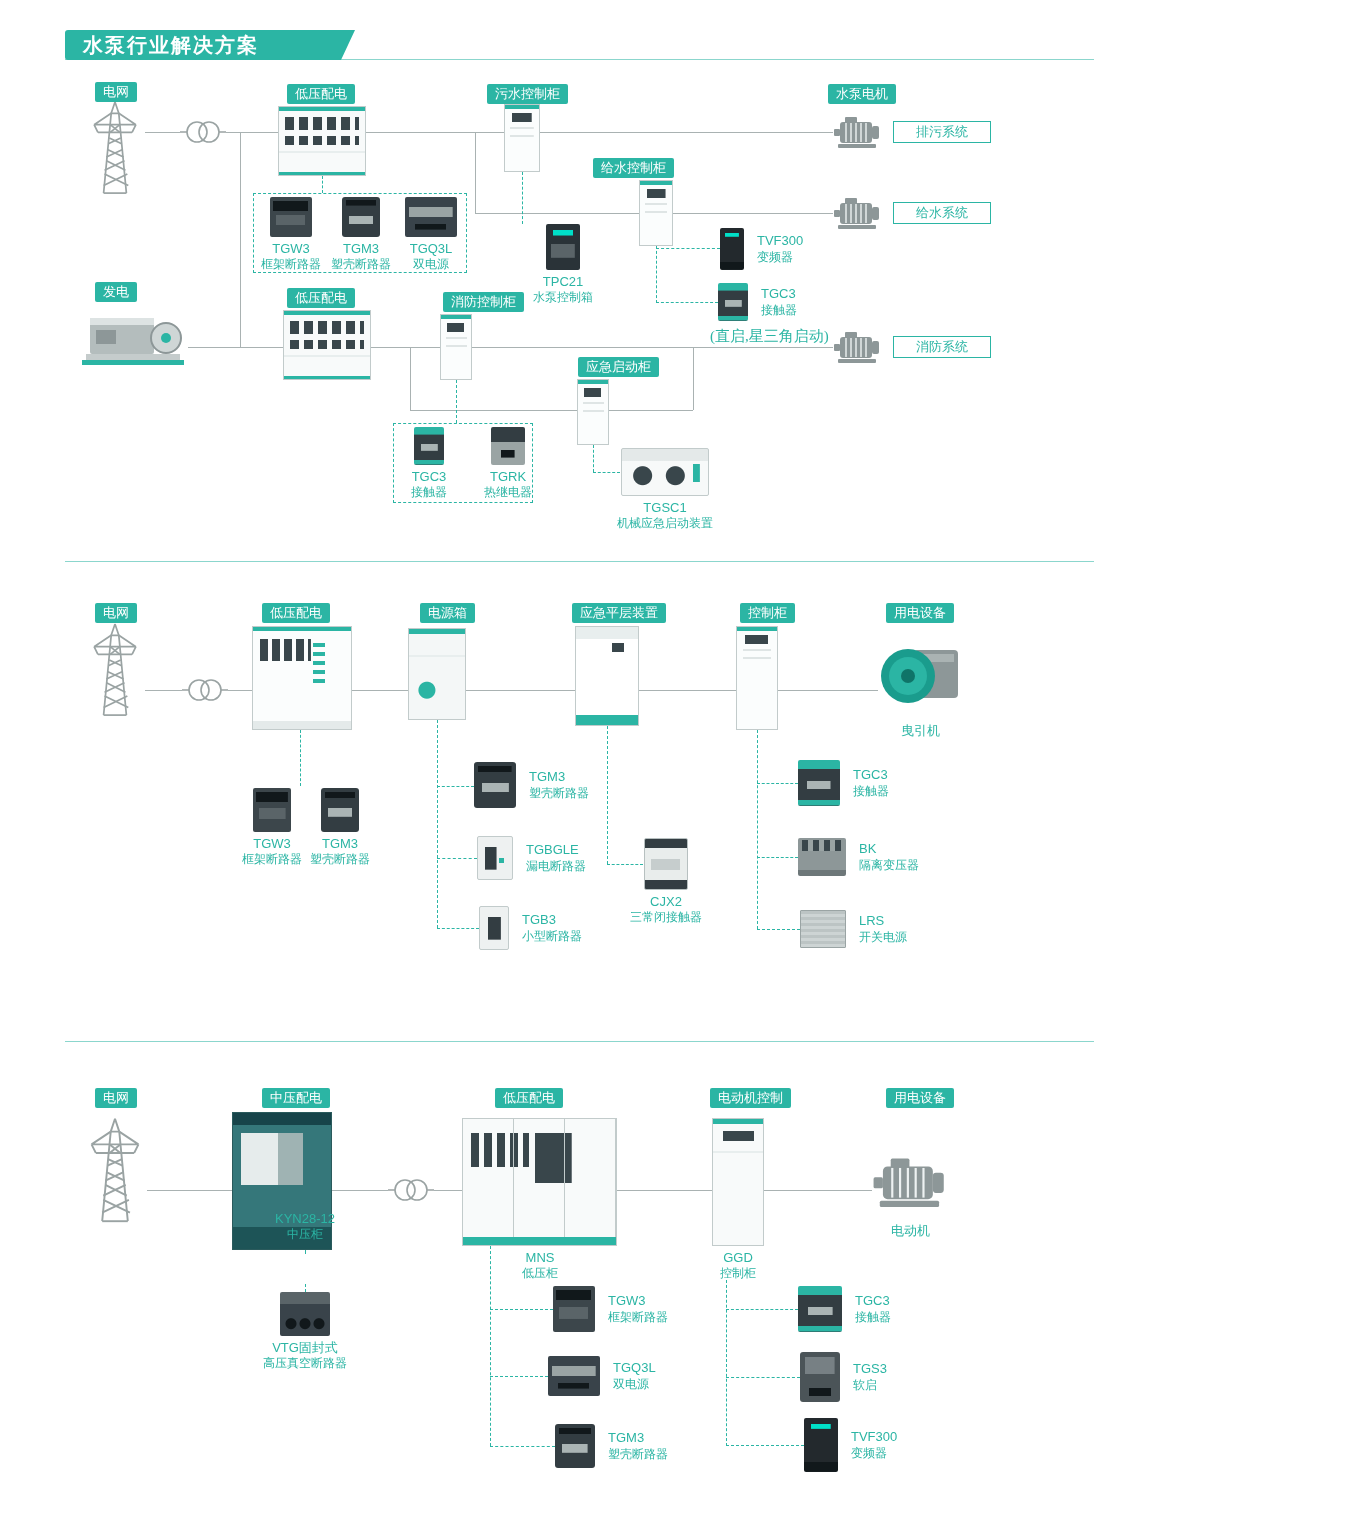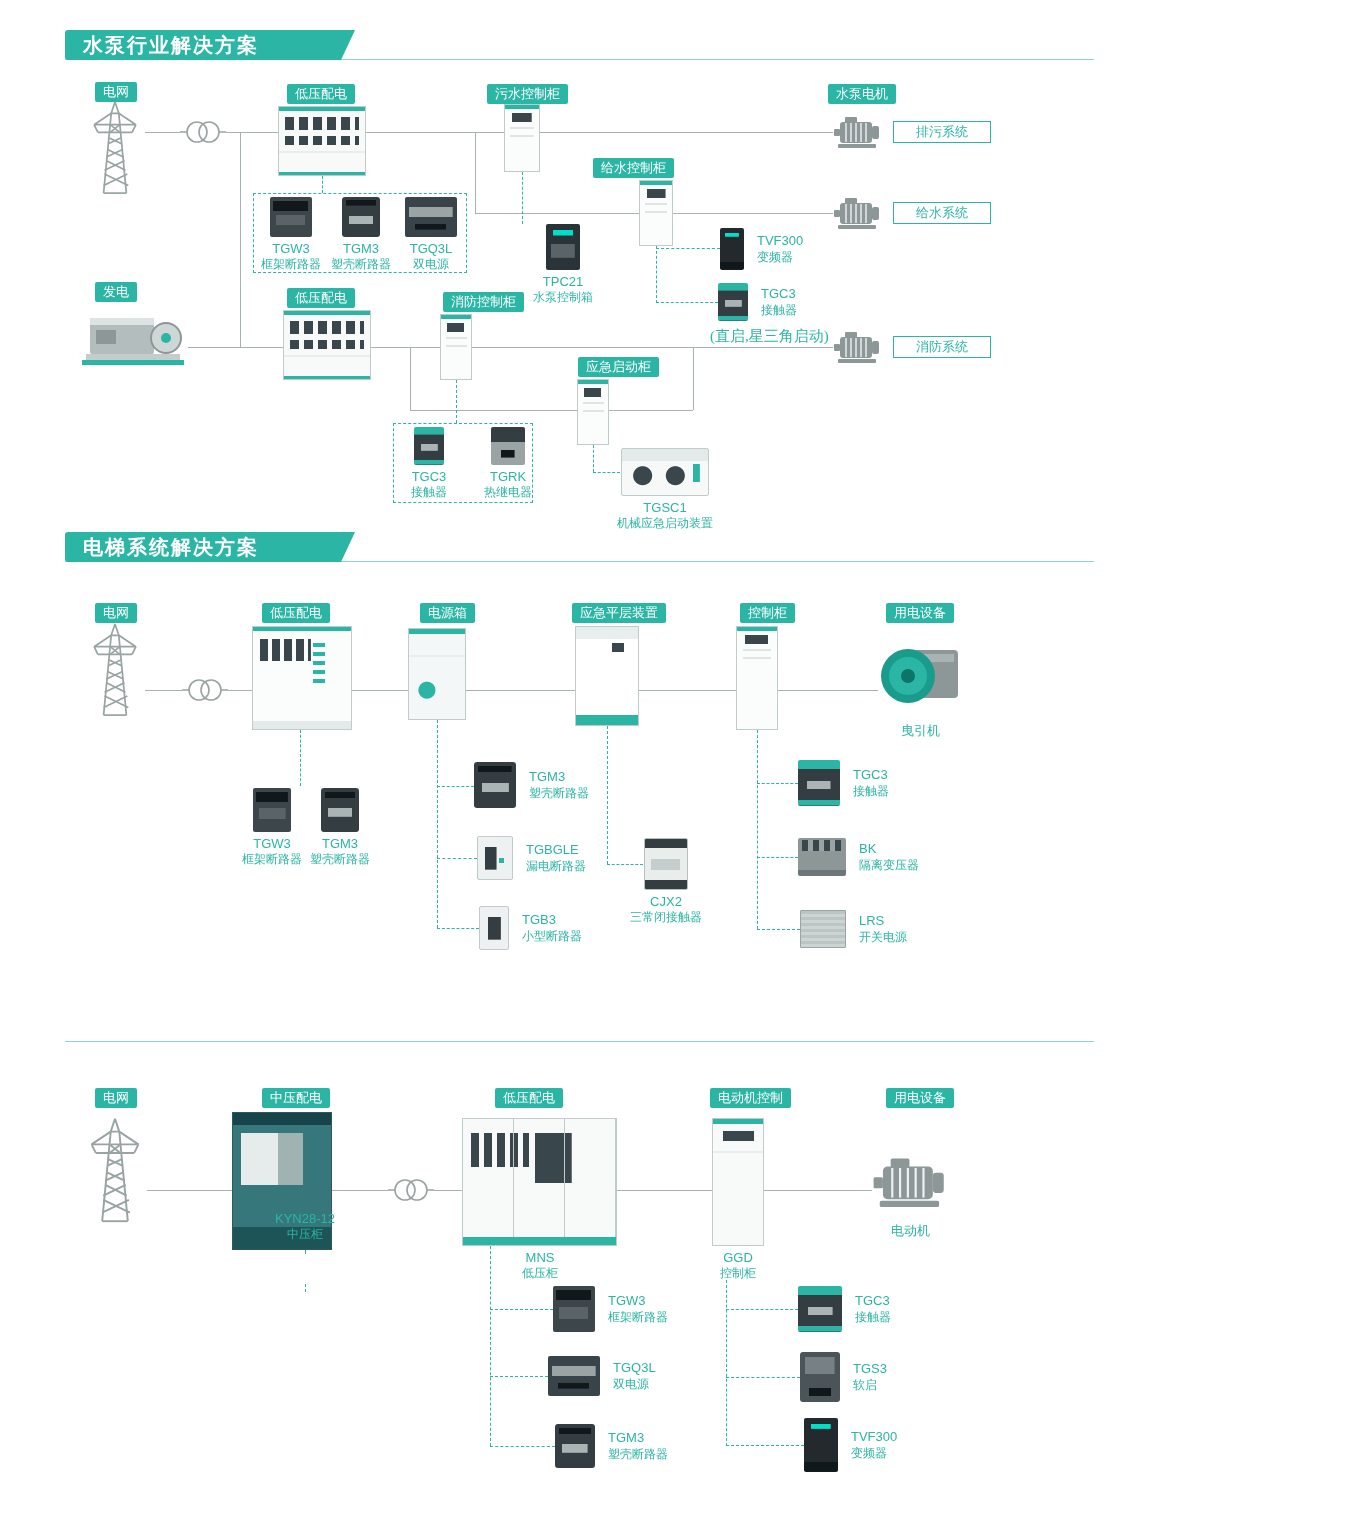--- a/index.html
+++ b/index.html
@@ -289,21 +289,20 @@
     <div class="pimg pi-relay" style="width:34px;height:38px"></div>
     <div class="pname">TGRK</div>
     <div class="pdesc">热继电器</div>
   </div>
   <div class="pgroup v" style="left:609px;top:448px;width:112px">
     <div class="pimg pi-tgsc" style="width:88px;height:48px"></div>
     <div class="pname">TGSC1</div>
     <div class="pdesc">机械应急启动装置</div>
   </div>
 
-  <div class="banner" style="left:65px;top:532px;width:290px">电梯系统解决方案</div>
   <div class="rule" style="left:65px;top:561px;width:1220px"></div>
 
   <div class="ln" style="left:145px;top:690px;width:37px;height:1px"></div>
   <div class="ln" style="left:228px;top:690px;width:24px;height:1px"></div>
   <div class="ln" style="left:352px;top:690px;width:56px;height:1px"></div>
   <div class="ln" style="left:466px;top:690px;width:109px;height:1px"></div>
   <div class="ln" style="left:639px;top:690px;width:97px;height:1px"></div>
   <div class="ln" style="left:778px;top:690px;width:100px;height:1px"></div>
 
   <div class="dl-v" style="left:300px;top:730px;height:56px"></div>
@@ -443,20 +442,25 @@
   </div>
   <div class="pgroup v" style="left:505px;top:1250px;width:70px">
     <div class="pname">MNS</div>
     <div class="pdesc">低压柜</div>
   </div>
   <div class="pgroup v" style="left:708px;top:1250px;width:60px">
     <div class="pname">GGD</div>
     <div class="pdesc">控制柜</div>
   </div>
 
+  <div class="pgroup v" style="left:252px;top:1292px;width:106px">
+    <div class="pimg pi-vcb" style="width:50px;height:44px"></div>
+    <div class="pname">VTG固封式</div>
+    <div class="pdesc">高压真空断路器</div>
+  </div>
   <div class="pgroup h" style="left:553px;top:1286px">
     <div class="pimg pi-acb" style="width:42px;height:46px"></div>
     <div class="plabels">
       <div class="pname">TGW3</div>
       <div class="pdesc">框架断路器</div>
     </div>
   </div>
   <div class="pgroup h" style="left:548px;top:1356px">
     <div class="pimg pi-ats" style="width:52px;height:40px"></div>
     <div class="plabels">

